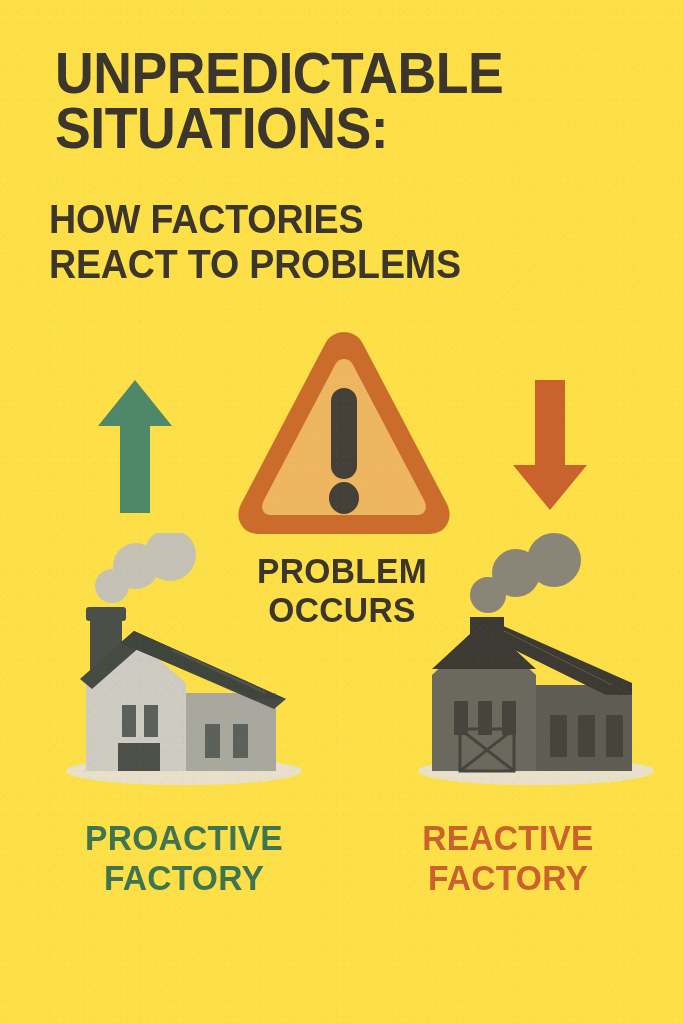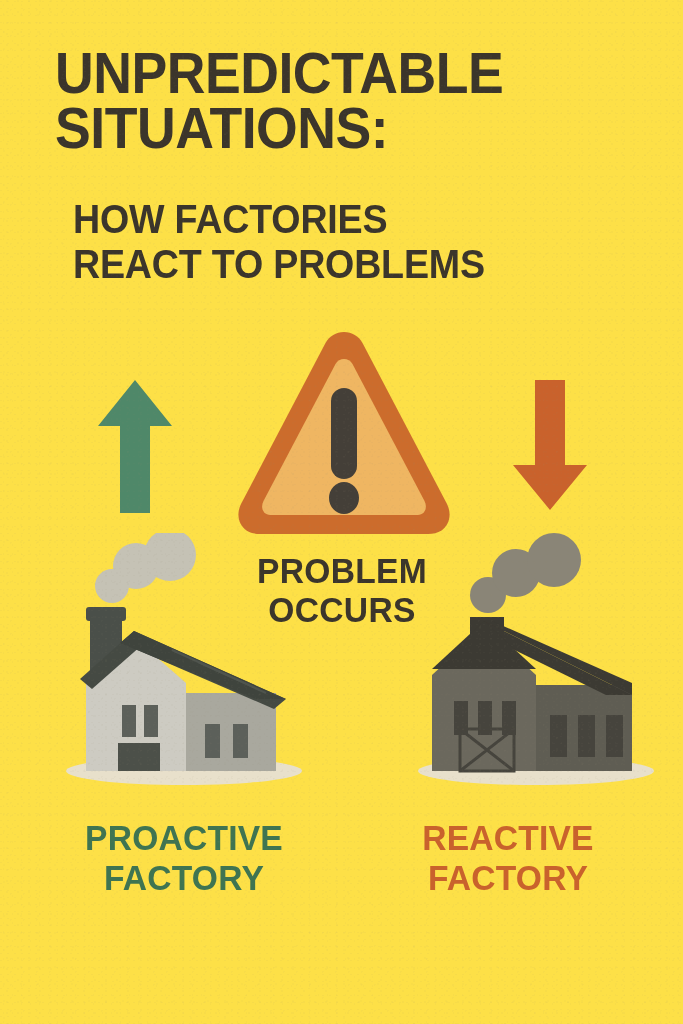--- a/index.html
+++ b/index.html
@@ -46,21 +46,21 @@
     font-size: 57px;
     line-height: 0.96;
     font-weight: 700;
     letter-spacing: -0.5px;
     transform: scaleX(0.94);
     transform-origin: left center;
     white-space: nowrap;
   }
   .subtitle-block {
     position: absolute;
-    left: 73px;
+    left: 49px;
     top: 197px;
     width: 600px;
   }
   .subtitle-line {
     display: block;
     color: #3b352b;
     font-size: 40px;
     line-height: 1.12;
     font-weight: 700;
     letter-spacing: -0.2px;

